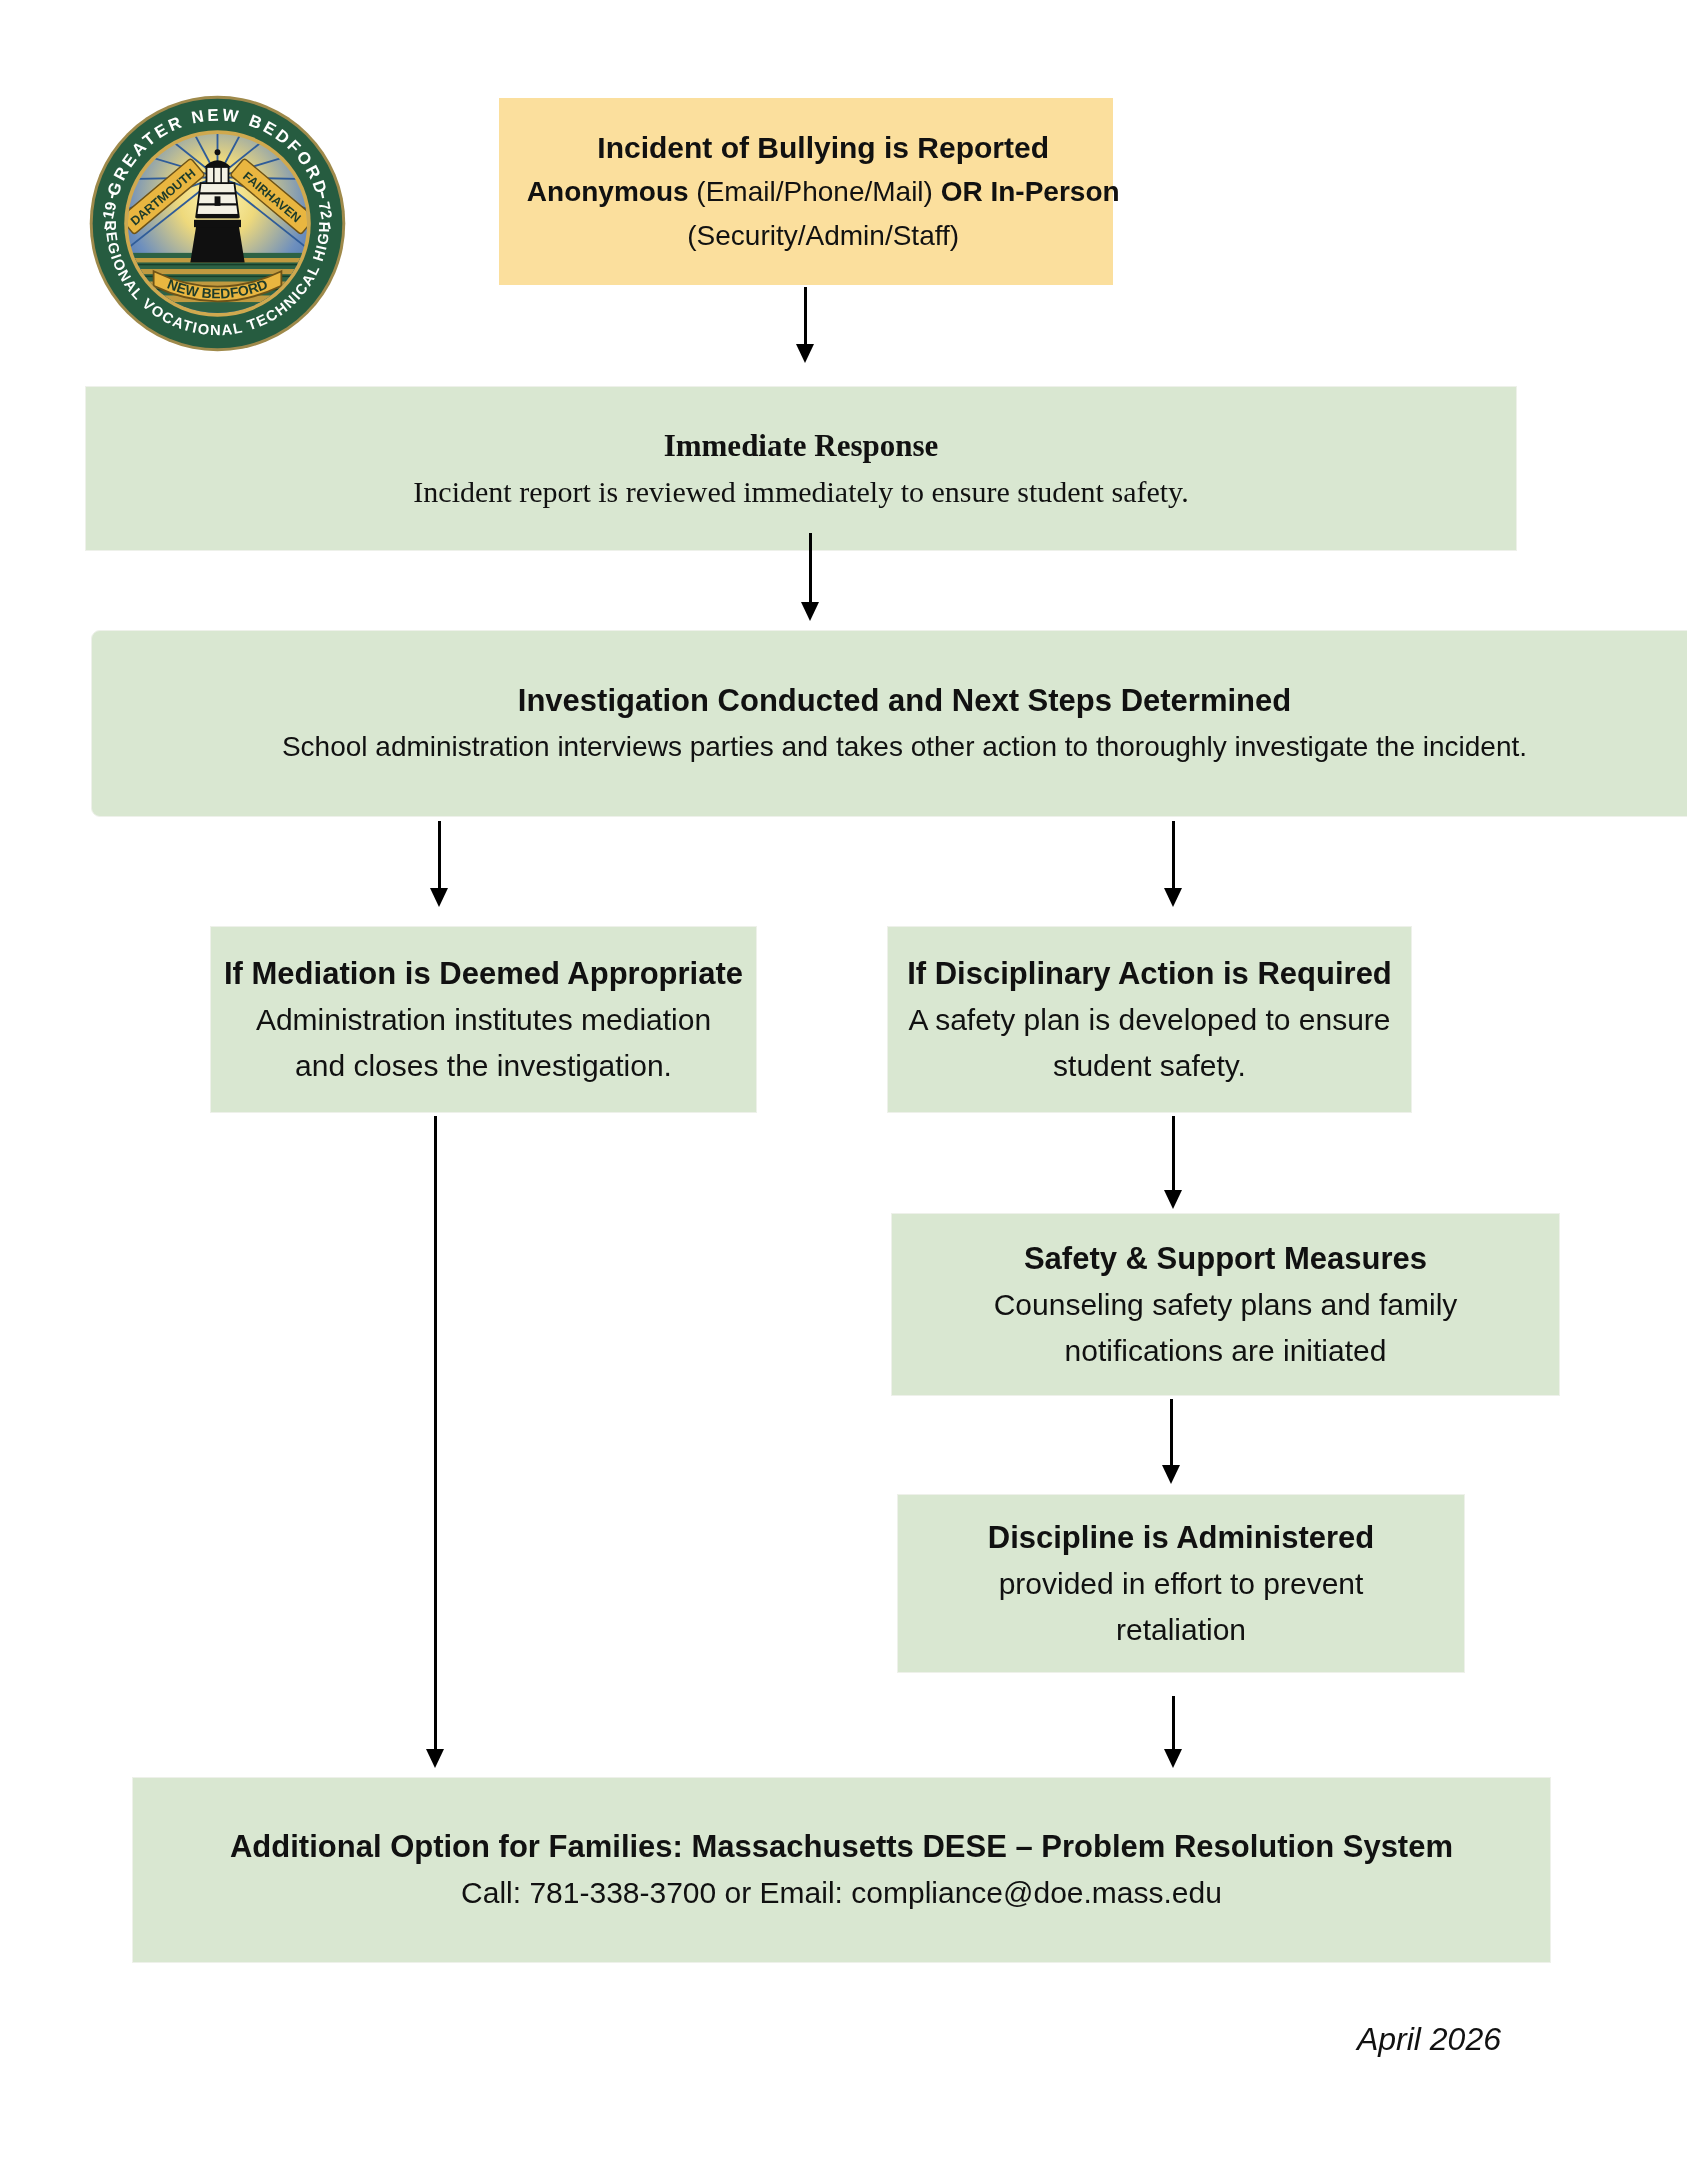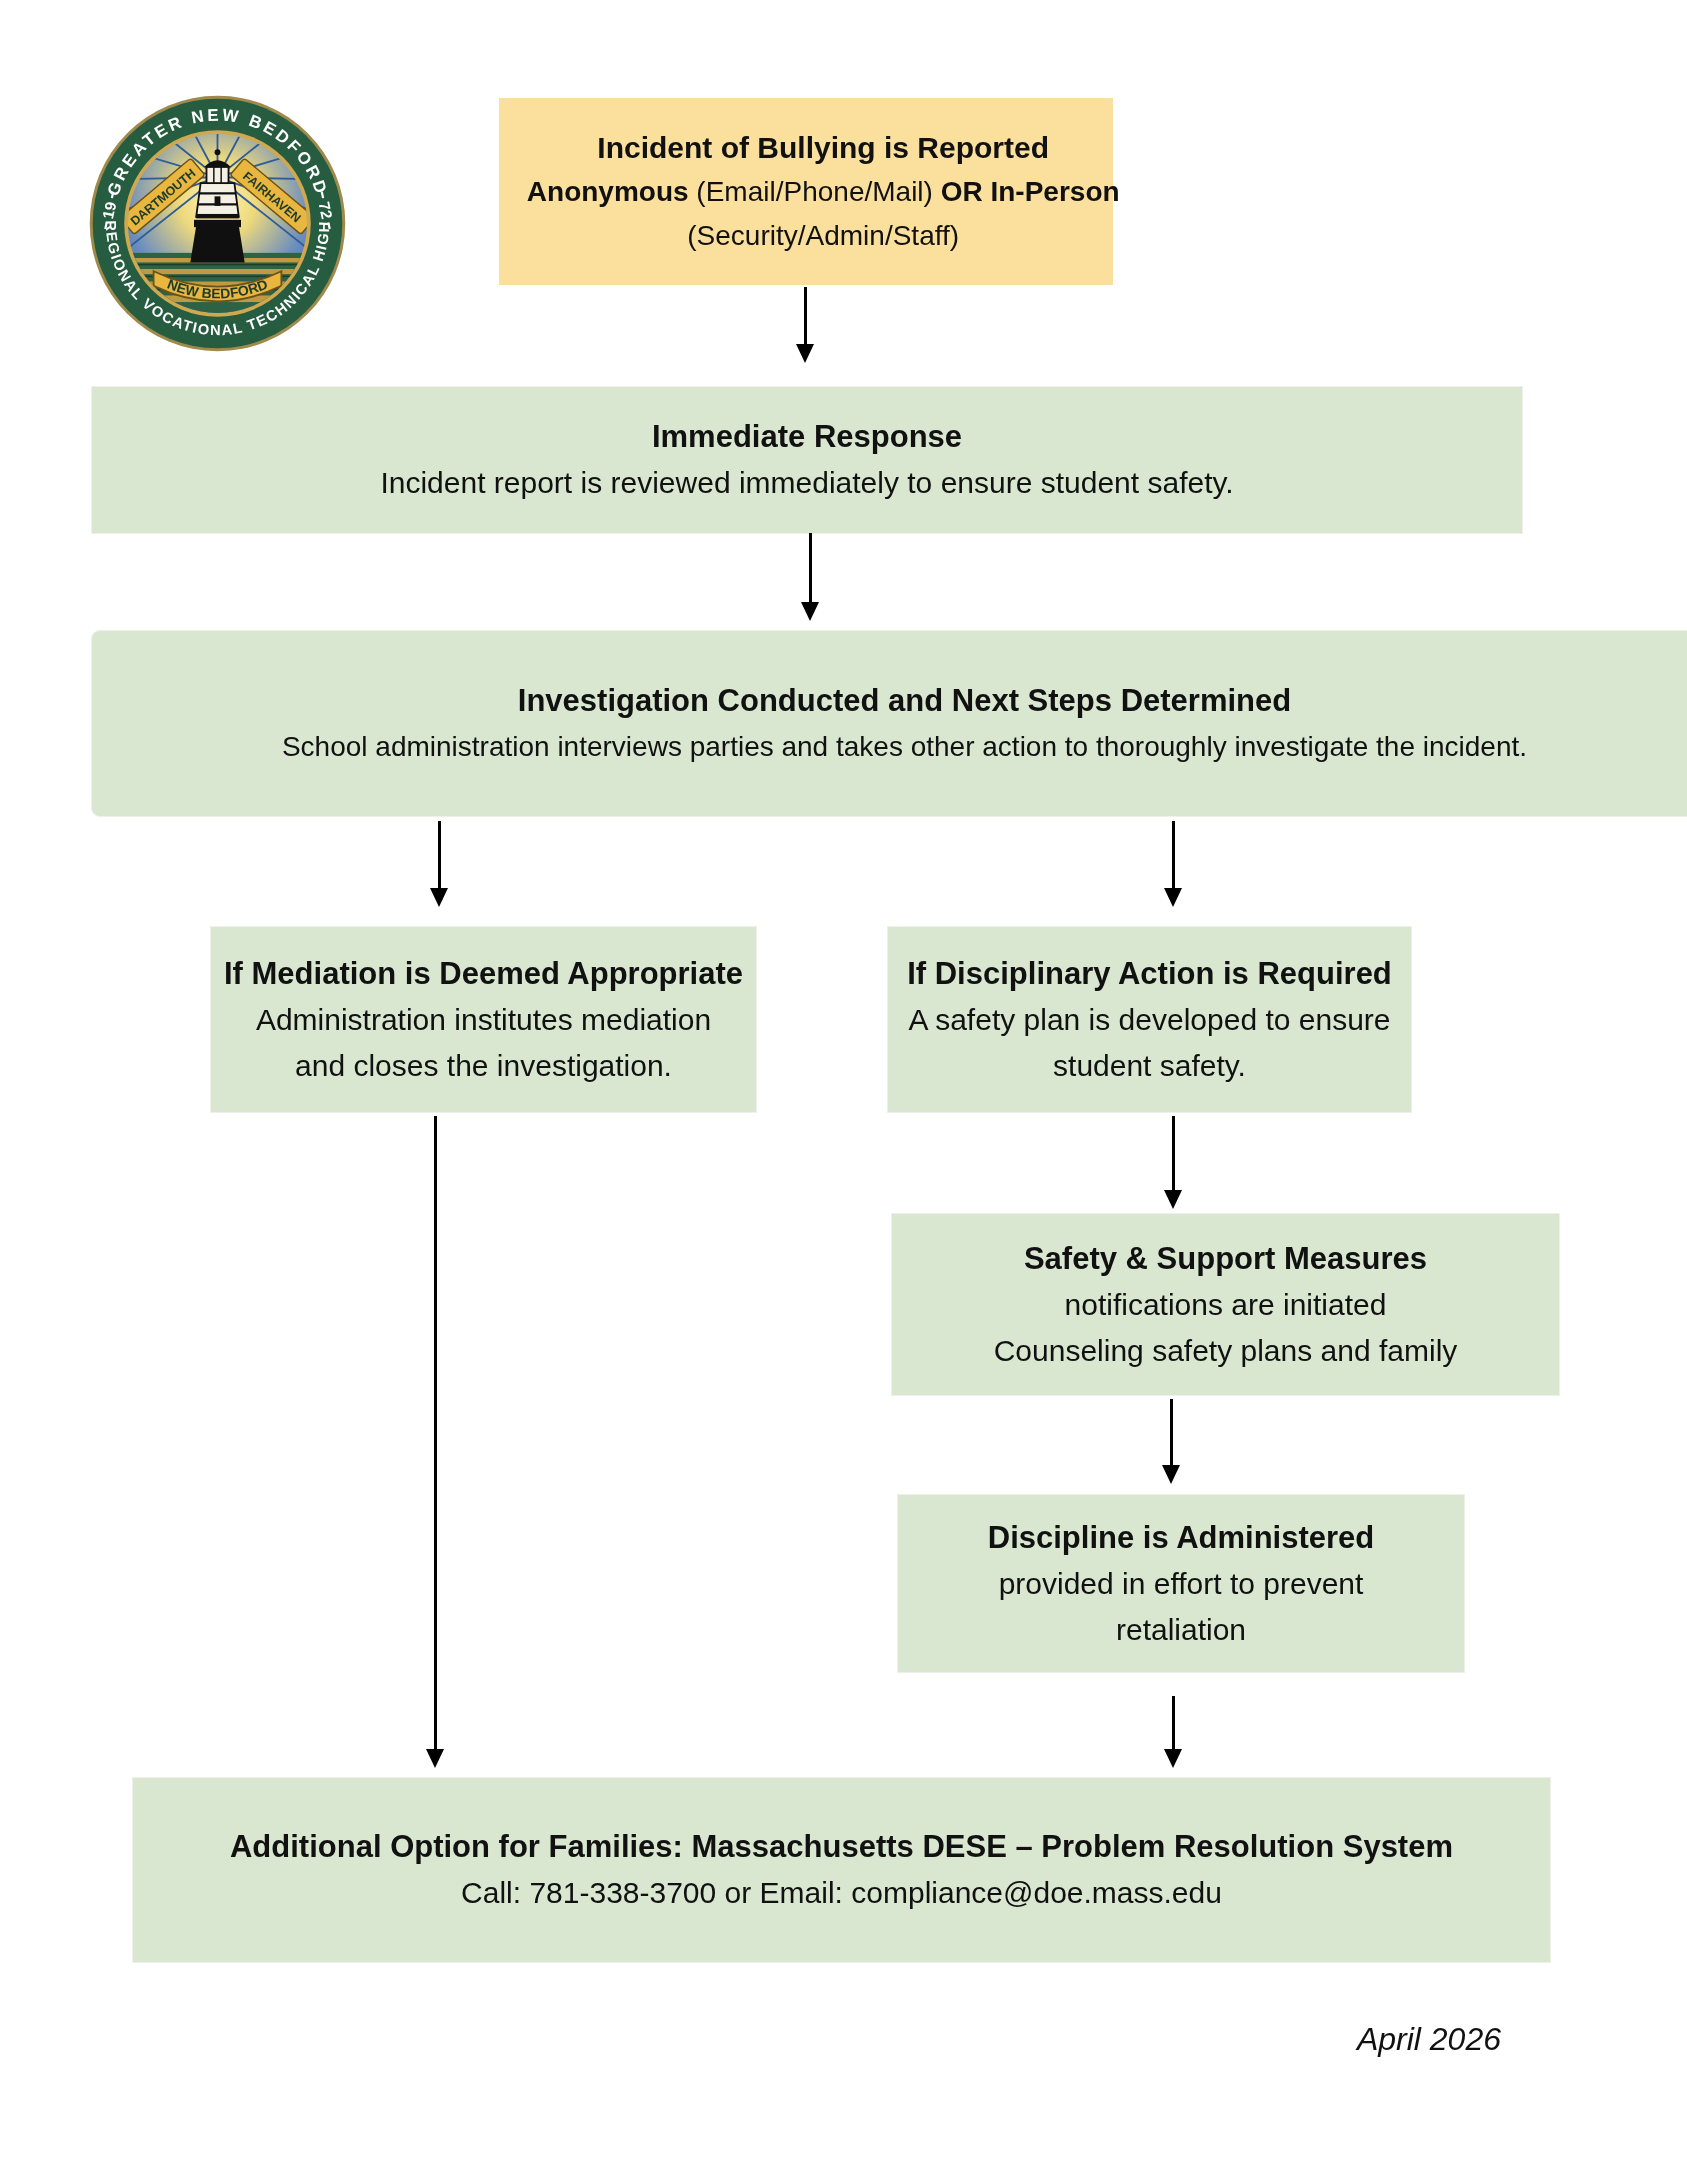--- a/index.html
+++ b/index.html
@@ -158,21 +158,21 @@
   <div class="line title">Incident of Bullying is Reported</div>
   <div class="line"><span class="b">Anonymous</span><span> (Email/Phone/Mail) </span><span class="b">OR In-Person</span></div>
   <div class="line">(Security/Admin/Staff)</div>
 </div>
 
 <div class="arrow" style="left:796px; top:287px; height:76px;">
     <i class="shaft"></i>
     <i class="head"></i>
   </div>
 
-<div class="box green" id="immediate-box" style="left:91px; top:386px; width:1432px; height:148px;">
+<div class="box green" id="immediate-box" style="left:85px; top:386px; width:1432px; height:165px;font-family:Liberation Serif, serif;">
   <div class="line title">Immediate Response</div>
   <div class="line">Incident report is reviewed immediately to ensure student safety.</div>
 </div>
 
 <div class="arrow" style="left:801px; top:533px; height:88px;">
     <i class="shaft"></i>
     <i class="head"></i>
   </div>
 
 <div class="box green" id="investigation-box" style="left:91px; top:630px; width:1627px; height:187px;border-radius:9px;">
@@ -201,22 +201,22 @@
   <div class="line">student safety.</div>
 </div>
 
 <div class="arrow" style="left:1164px; top:1116px; height:93px;">
     <i class="shaft"></i>
     <i class="head"></i>
   </div>
 
 <div class="box green" id="support-box" style="left:891px; top:1213px; width:669px; height:183px;">
   <div class="line title">Safety &amp; Support Measures</div>
+  <div class="line">Counseling safety plans and family</div>
   <div class="line">notifications are initiated</div>
-  <div class="line">Counseling safety plans and family</div>
 </div>
 
 <div class="arrow" style="left:1162px; top:1399px; height:85px;">
     <i class="shaft"></i>
     <i class="head"></i>
   </div>
 
 <div class="box green" id="discipline-box" style="left:897px; top:1494px; width:568px; height:179px;">
   <div class="line title">Discipline is Administered</div>
   <div class="line">provided in effort to prevent</div>

